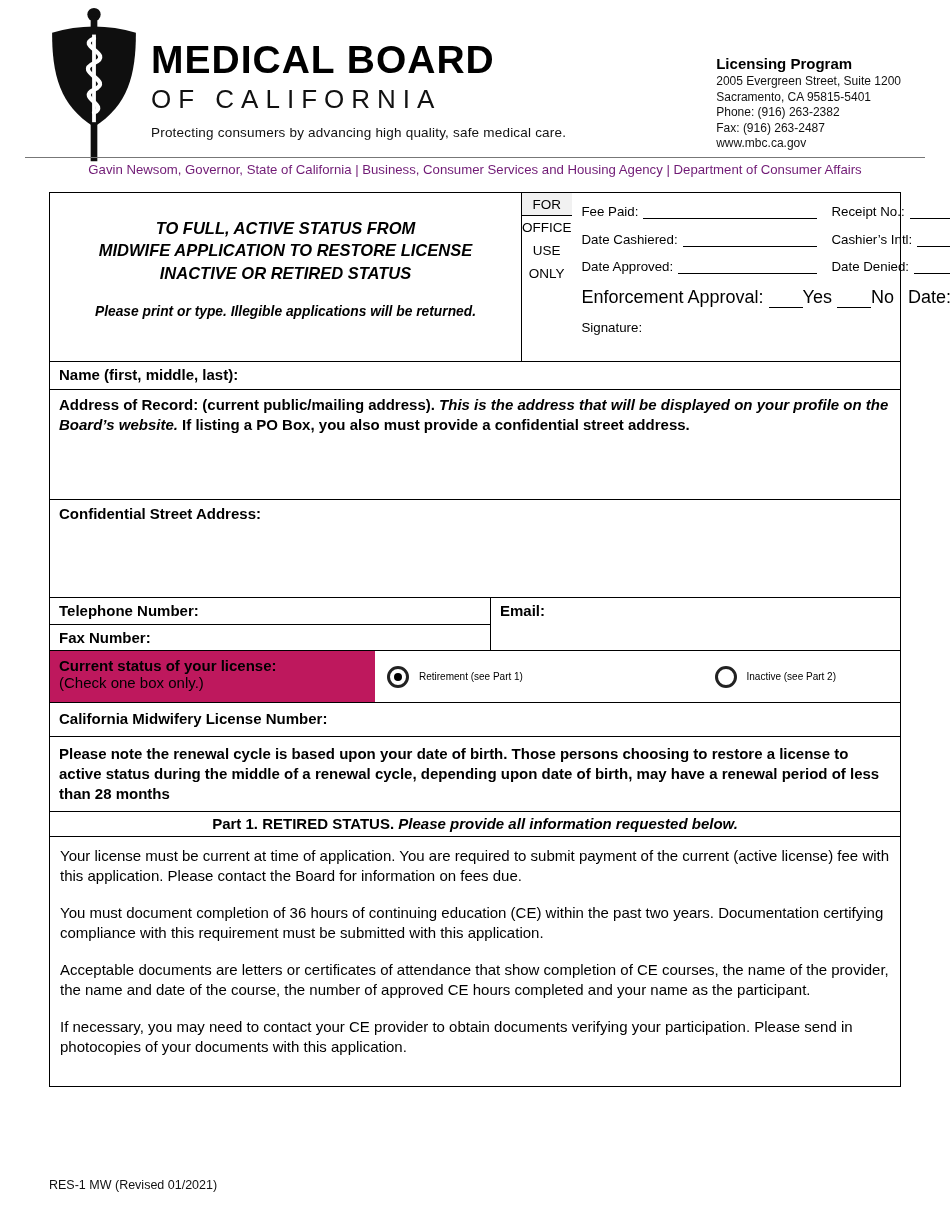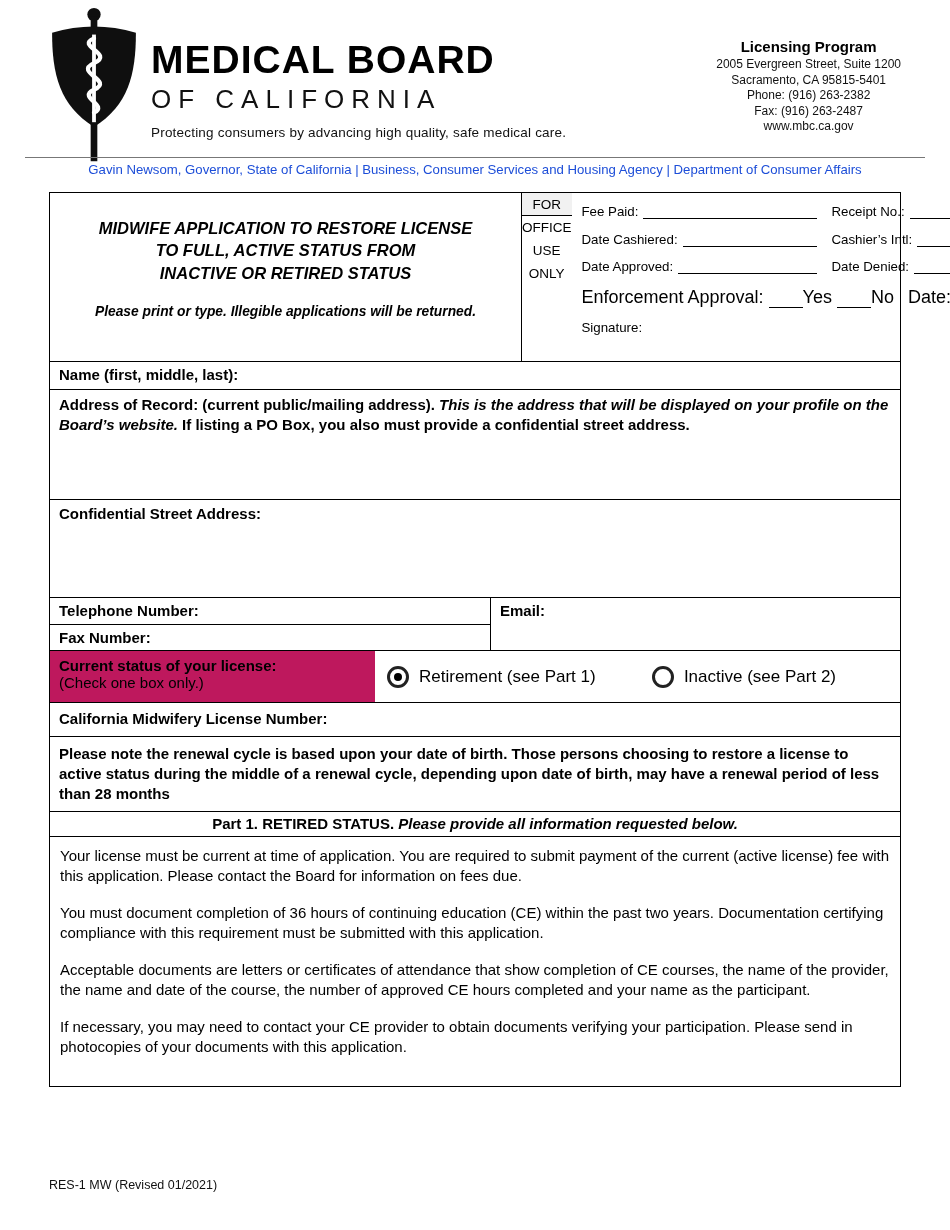--- a/index.html
+++ b/index.html
@@ -6,25 +6,25 @@
   html,body { background:#fff; }
   body { width:950px; height:1230px; font-family:"Liberation Sans", sans-serif; color:#000; position:relative; overflow:hidden; }
   .page { position:relative; width:950px; height:1230px; background:#fff;padding-left:48px; }
 
   
   .logo { position:absolute; left:46px; top:6px; width:96px; height:160px; }
   .org-block { position:absolute; left:151px; top:40px; }
   .org-name { font-size:39px; font-weight:bold; letter-spacing:1px; line-height:1; }
   .org-sub { font-size:26px; letter-spacing:7px; margin-top:5px; color:#111; }
   .org-tagline { font-size:13.5px; margin-top:10px; letter-spacing:0.2px; color:#111; }
-  .contact-block { position:absolute; right:49px; top:38px; text-align:center; }
+  .contact-block { position:absolute; right:49px; top:55px; text-align:left; }
   .contact-title { font-size:15px; font-weight:bold; margin-bottom:2px; }
   .contact-line { font-size:12px; line-height:1.3; color:#111; }
   .gov-line { position:absolute; top:157px; left:25px; right:25px; border-top:1px solid #777;
-              padding-top:4px; font-size:13.2px; color:#1d4ed8; text-align:center; white-space:nowrap; }
+              padding-top:4px; font-size:13.2px; color:#701a75; text-align:center; white-space:nowrap; }
 
   
   .table { position:absolute; top:192px; left:49px; width:852px; border:1.6px solid #000; background:#fff; }
   .row { border-top:1.6px solid #000; position:relative; }
   .row:first-child { border-top:none; }
 
   
   .row-head { display:flex; height:168px; }
   .title-cell { flex:0 0 471px; padding:24px 10px 0; text-align:center; }
   .title-line { font-size:16.5px; font-weight:bold; font-style:italic; line-height:1.35; }
@@ -57,21 +57,21 @@
   .contact-left { flex:0 0 441px; border-right:1.6px solid #000; display:flex; flex-direction:column; }
   .tel-cell { height:27px; padding:4px 9px; }
   .fax-cell { flex:1; border-top:1.6px solid #000; padding:4px 9px; }
   .email-cell { flex:1; padding:4px 9px; }
 
   
   .row-status { display:flex; height:52px; }
   .status-label-cell { flex:0 0 325px; background:#be185d; padding:6px 9px; font-size:15px; }
   .status-note { font-size:15px; font-weight:normal; }
   .status-options { flex:1; display:flex; align-items:center; padding:0 12px; }
-  .option { display:flex; align-items:center; gap:10px; font-size:17px; }
+  .option { display:flex; align-items:center; gap:10px; font-size:10px; }
   .option-2 { margin-left:auto; margin-right:52px; }
   .radio { width:22px; height:22px; border:3px solid #222; border-radius:50%; display:inline-block; position:relative; background:#fff; flex:0 0 auto; }
   .radio.selected::after { content:""; position:absolute; left:4px; top:4px; right:4px; bottom:4px; background:#000; border-radius:50%; }
 
   .row-license { height:34px; padding:7px 9px; }
   .row-renewal { height:75px; padding:7px 9px; font-size:15px; font-weight:bold; line-height:1.32; }
 
   .row-part1head { height:25px; text-align:center; font-size:15px; padding-top:3px; }
   .row-part1head .b { font-weight:bold; }
   .row-part1head .bi { font-weight:bold; font-style:italic; }
@@ -110,22 +110,22 @@
     <div class="contact-line">Fax: (916) 263-2487</div>
     <div class="contact-line">www.mbc.ca.gov</div>
   </div>
 
   <div class="gov-line">Gavin Newsom, Governor, State of California  |  Business, Consumer Services and Housing Agency  |  Department of Consumer Affairs</div>
 
   <div class="table">
 
     <div class="row row-head">
       <div class="title-cell">
+        <div class="title-line">TO FULL, ACTIVE STATUS FROM</div>
         <div class="title-line">MIDWIFE APPLICATION TO RESTORE LICENSE</div>
-        <div class="title-line">TO FULL, ACTIVE STATUS FROM</div>
         <div class="title-line">INACTIVE OR RETIRED STATUS</div>
         <div class="title-note">Please print or type.  Illegible applications will be returned.</div>
       </div>
       <div class="office-cell">
         <div class="office-header">FOR OFFICE USE ONLY</div>
         <div class="office-body">
           <div class="office-row">
             <div class="o-left">
               <span class="olabel">Fee Paid:</span>
               <span class="blank"></span>

